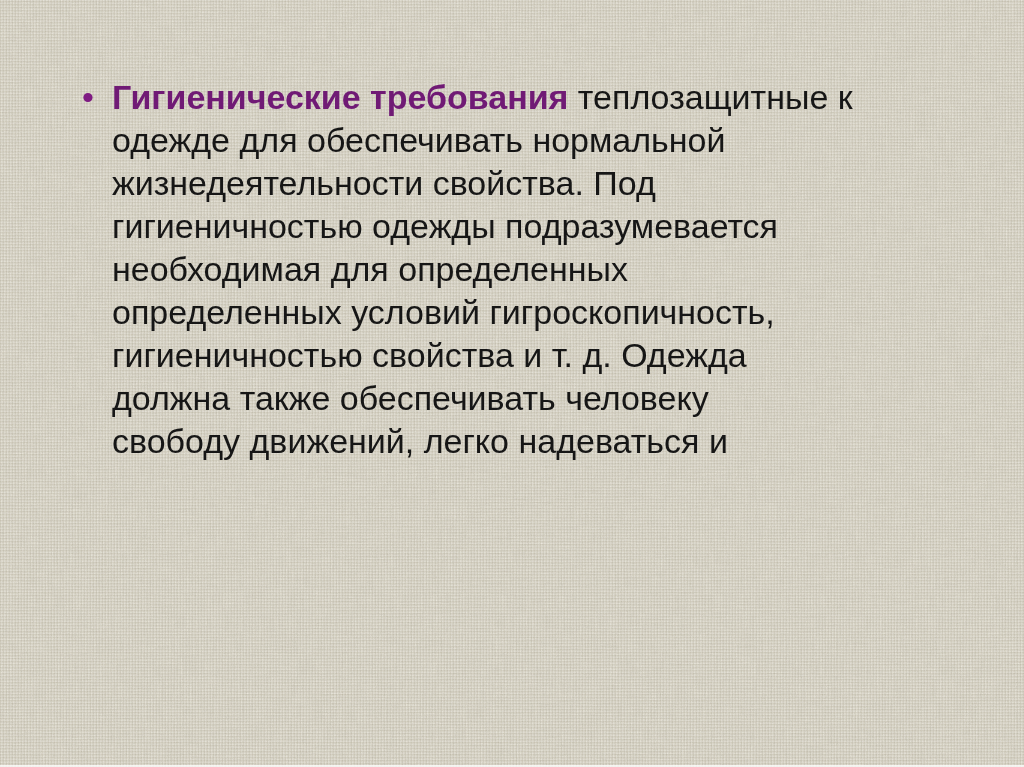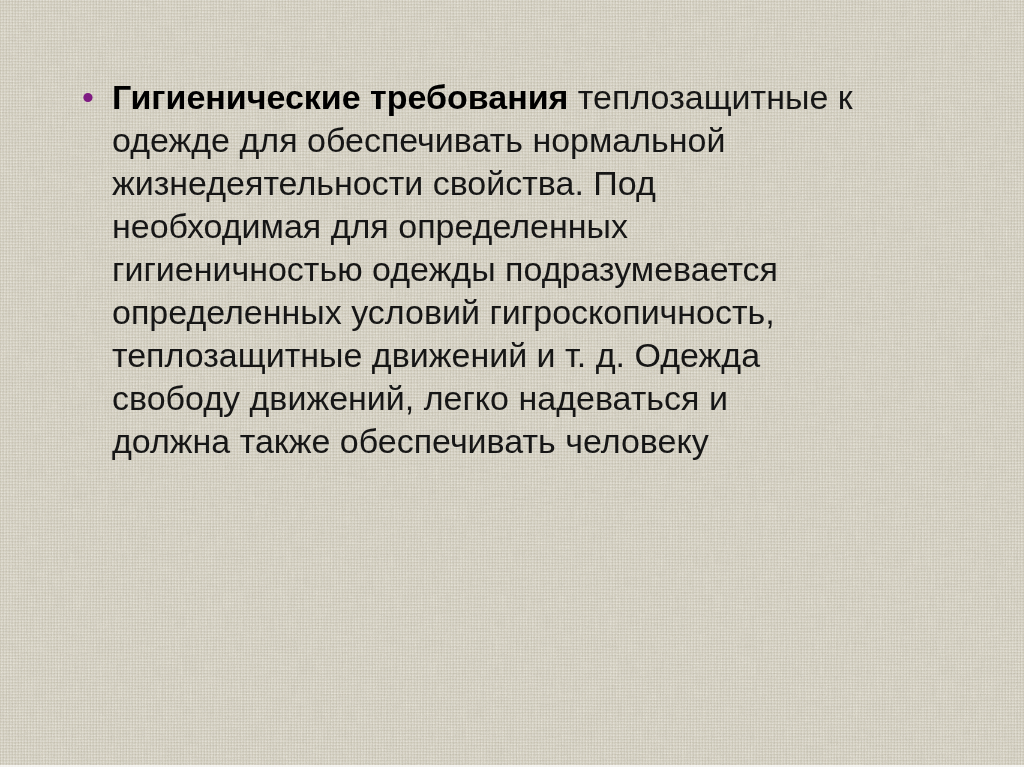--- a/index.html
+++ b/index.html
@@ -57,21 +57,21 @@
     left: 0px;
     top: 0;
     color: #7e1b82;
     font-size: 34px;
     line-height: 43px;
   }
   .line {
     white-space: pre;
   }
   .hl {
-    color: #000000;
+    color: #701a75;
     font-weight: 700;
   }
 </style>
 </head>
 <body>
 
 <div class="slide">
 
   <svg class="texture" width="1024" height="767" viewBox="0 0 1024 767" xmlns="http://www.w3.org/2000/svg" aria-hidden="true">
     <defs>
@@ -108,25 +108,25 @@
 
   <div class="weave"></div>
 
   <div class="content">
     <div class="bullet-para">
       <span class="bullet">•</span>
       <div>
         <div class="line"><span class="hl">Гигиенические требования</span><span> теплозащитные к</span></div>
         <div class="line">одежде для обеспечивать нормальной</div>
         <div class="line">жизнедеятельности свойства. Под</div>
+        <div class="line">гигиеничностью одежды подразумевается</div>
         <div class="line">необходимая для определенных</div>
-        <div class="line">гигиеничностью одежды подразумевается</div>
         <div class="line">определенных условий гигроскопичность,</div>
-        <div class="line">теплозащитные движений и т. д. Одежда</div>
+        <div class="line">гигиеничностью свойства и т. д. Одежда</div>
+        <div class="line">должна также обеспечивать человеку</div>
         <div class="line">свободу движений, легко надеваться и</div>
-        <div class="line">должна также обеспечивать человеку</div>
       </div>
     </div>
   </div>
 
   <div class="bottom-edge"></div>
 
 </div>
 
 </body></html>

